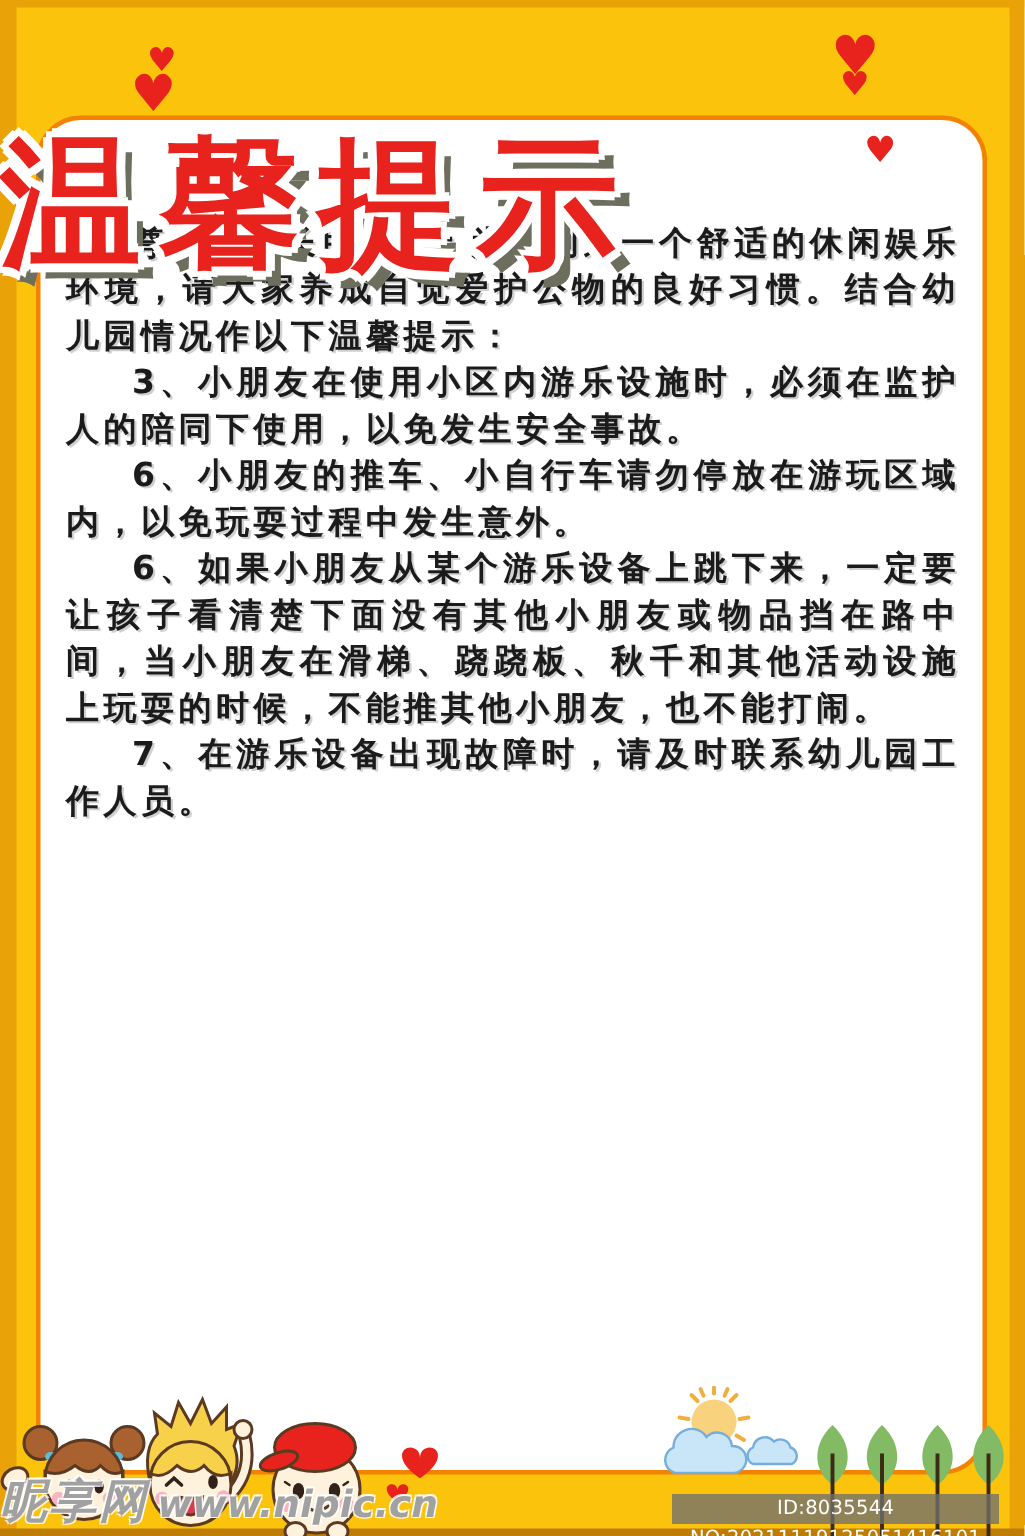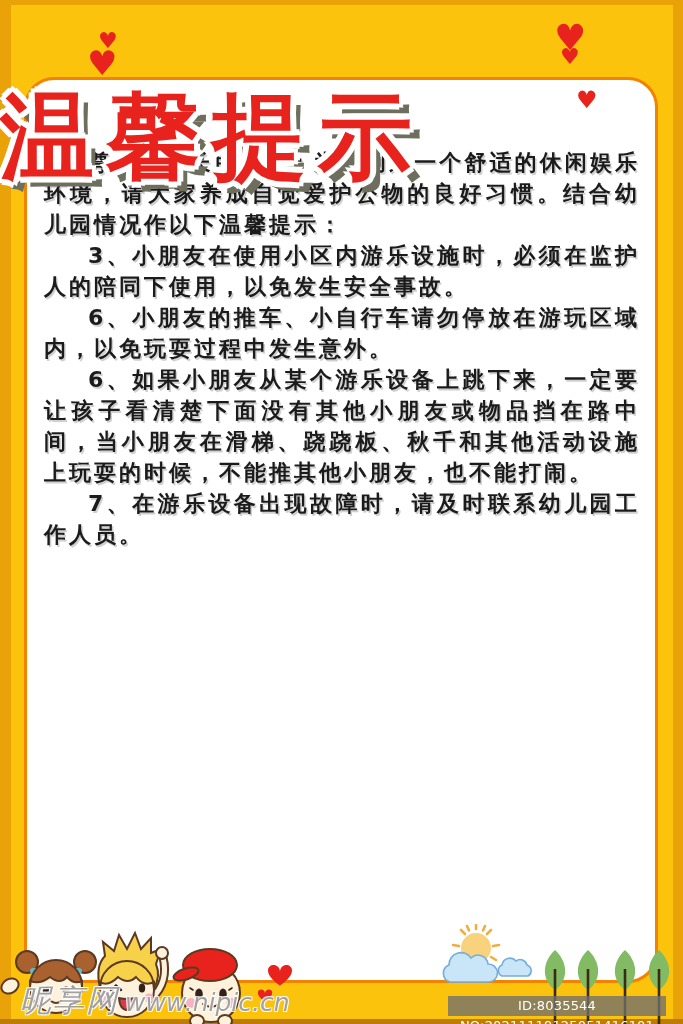--- a/index.html
+++ b/index.html
@@ -30,21 +30,21 @@
   
   .content{position:absolute;left:44px;top:147px;width:596px;z-index:4;
            font-size:22px;line-height:31px;letter-spacing:3px;color:#1B1B1B;
            text-align:justify;font-weight:600;
            text-shadow:1.5px 1.5px 0 rgba(150,150,150,0.45);}
   .content p{margin:0;text-indent:2em;}
 
   .bottom-art{position:absolute;left:0;top:924px;width:683px;height:100px;z-index:8;}
 
   
-  .watermark{position:absolute;left:20px;top:980px;z-index:10;font-style:italic;font-weight:400;
+  .watermark{position:absolute;left:0;top:980px;z-index:10;font-style:italic;font-weight:700;
              color:rgba(140,140,140,0.82);white-space:nowrap;
              text-shadow:-1px -1px 0 rgba(255,255,255,.8),1px -1px 0 rgba(255,255,255,.8),
                          -1px 1px 0 rgba(255,255,255,.8),1px 1px 0 rgba(255,255,255,.8);}
   .watermark .wm-cn{font-size:31px;letter-spacing:2px;}
   .watermark .wm-url{font-size:25px;margin-left:6px;}
 
   
   .id-bar{position:absolute;left:448px;top:996px;width:218px;height:20px;z-index:9;
           background:rgba(112,112,112,0.78);color:#ffffff;font-size:13px;
           line-height:20px;text-align:center;letter-spacing:0.2px;}

